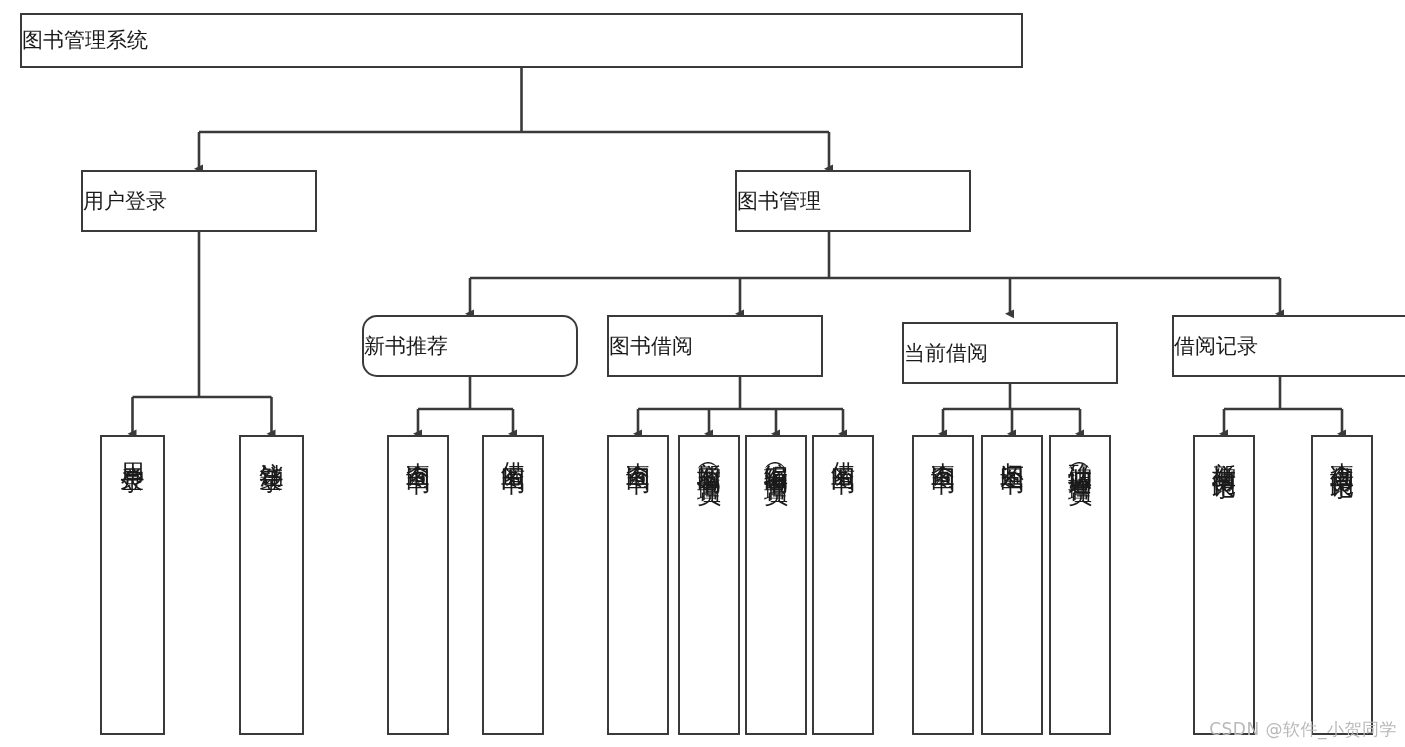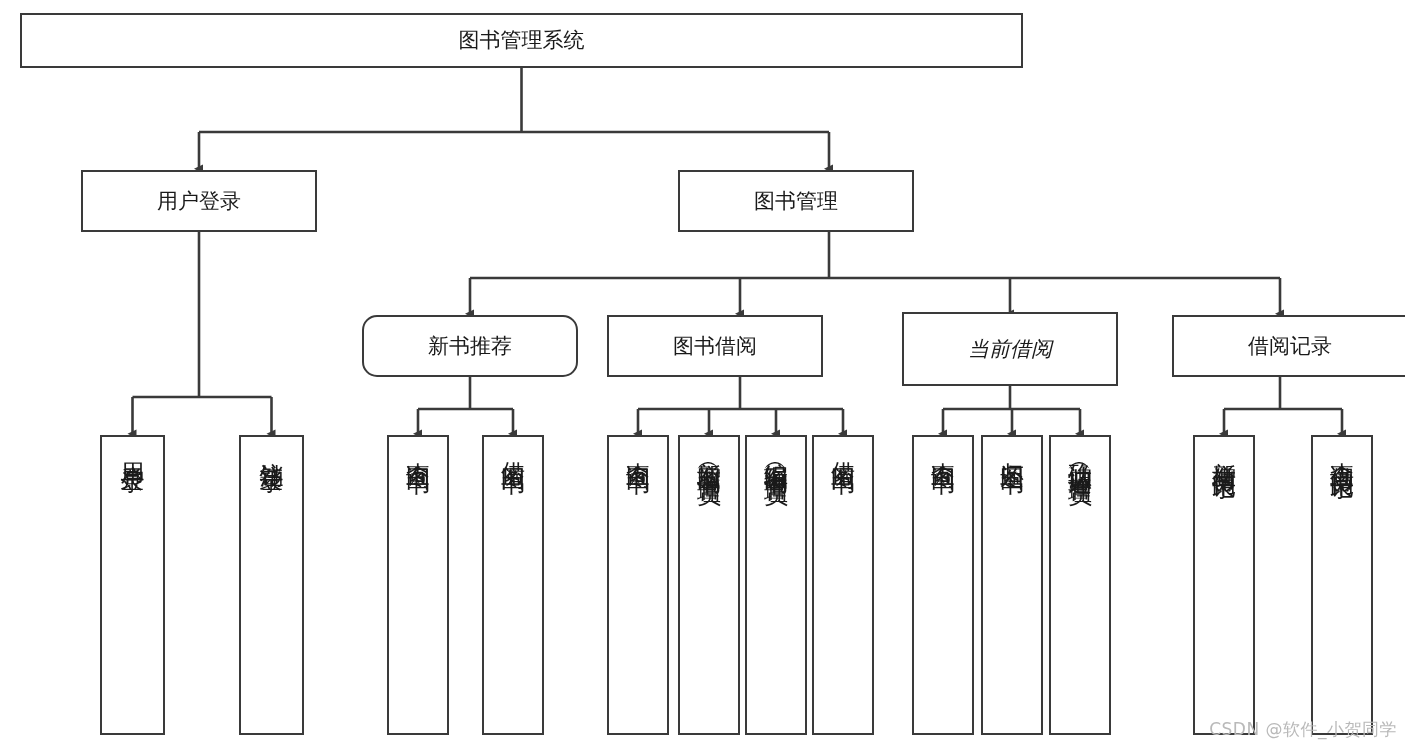--- a/index.html
+++ b/index.html
@@ -24,21 +24,21 @@
     width: 1405px;
     height: 747px;
   }
   .node {
     position: absolute;
     box-sizing: border-box;
     border: 2px solid #3a3a3a;
     background: #ffffff;
     display: flex;
     align-items: center;
-    justify-content: center;
+    justify-content: flex-start;
     color: #1a1a1a;
   }
   .node .label {
     display: block;
     text-align: center;
     line-height: 1.18;
     white-space: nowrap;
   }
   .node.horiz .label {
     font-size: 21px;
@@ -113,30 +113,30 @@
       </g>
   </svg>
 
   <div id="node-layer">
       <div class="node horiz" style="left: 20px; top: 13px; width: 1003px; height: 55px;">
         <span class="label">图书管理系统</span>
       </div>
       <div class="node horiz" style="left: 81px; top: 170px; width: 236px; height: 62px;">
         <span class="label">用户登录</span>
       </div>
-      <div class="node horiz" style="left: 678px; top: 170px; width: 236px; height: 62px;">
+      <div class="node horiz" style="left: 735px; top: 170px; width: 236px; height: 62px;">
         <span class="label">图书管理</span>
       </div>
       <div class="node horiz" style="left: 362px; top: 315px; width: 216px; height: 62px; border-radius: 15px;">
         <span class="label">新书推荐</span>
       </div>
       <div class="node horiz" style="left: 607px; top: 315px; width: 216px; height: 62px;">
         <span class="label">图书借阅</span>
       </div>
-      <div class="node horiz" style="left: 902px; top: 312px; width: 216px; height: 74px; font-style: italic;">
+      <div class="node horiz" style="left: 902px; top: 322px; width: 216px; height: 62px;">
         <span class="label">当前借阅</span>
       </div>
       <div class="node horiz" style="left: 1172px; top: 315px; width: 236px; height: 62px;">
         <span class="label">借阅记录</span>
       </div>
       <div class="node vert" style="left: 100px; top: 435px; width: 65px; height: 300px;">
         <span class="label">用户登录</span>
       </div>
       <div class="node vert" style="left: 239px; top: 435px; width: 65px; height: 300px;">
         <span class="label">注销登录</span>

